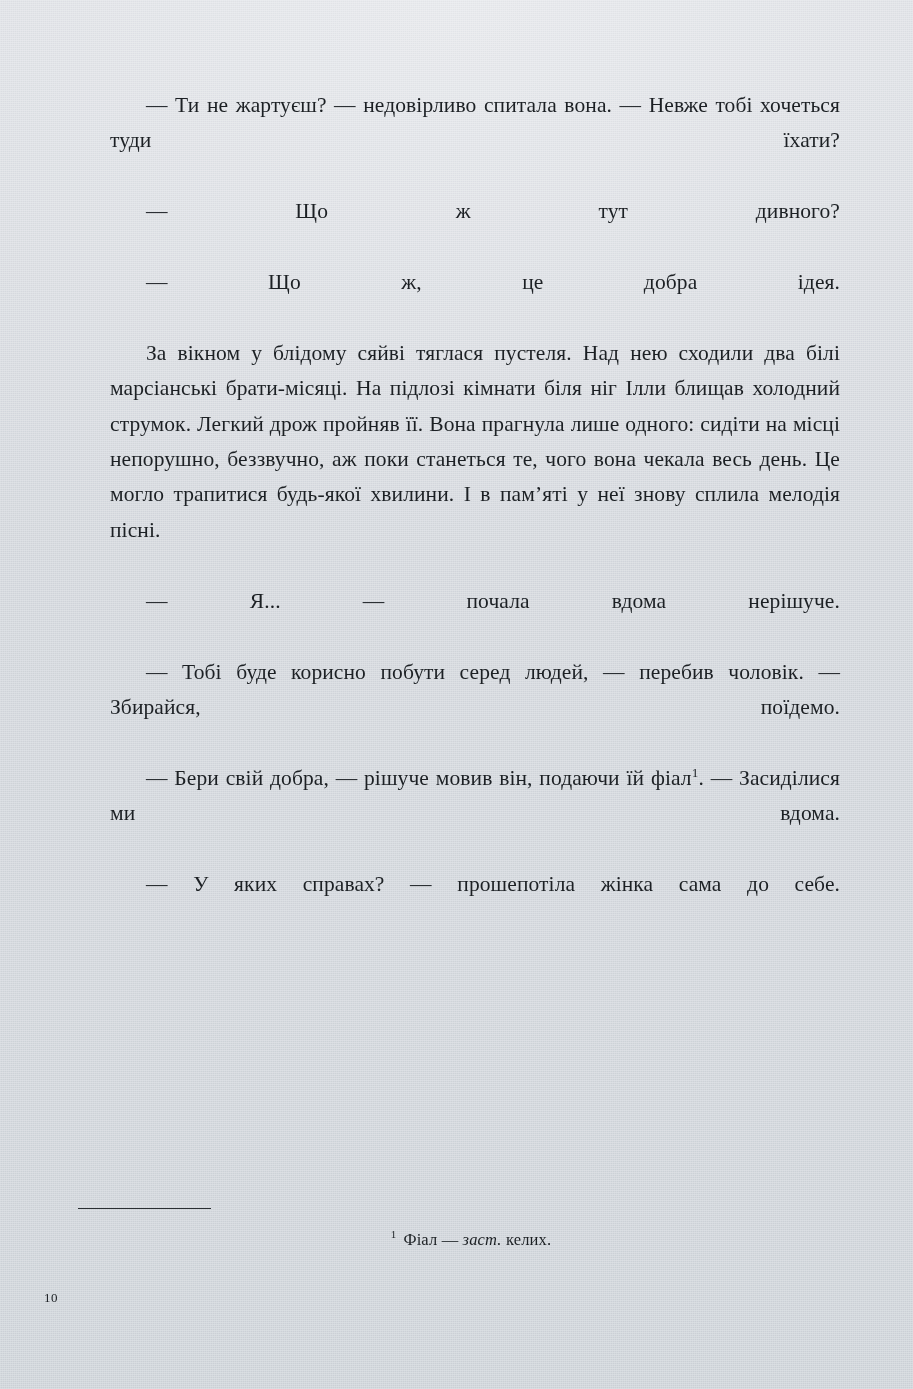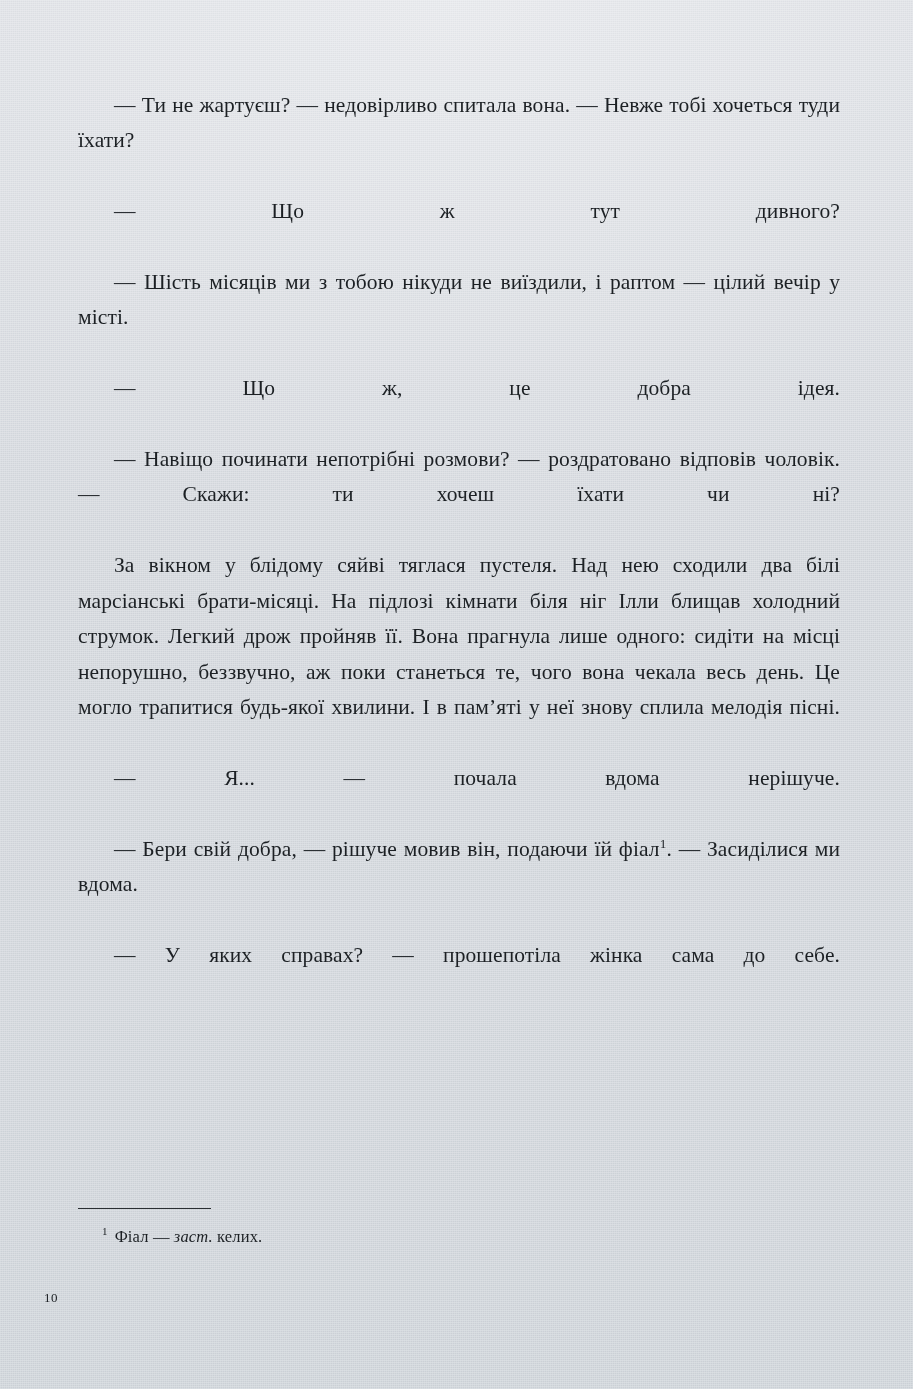--- a/index.html
+++ b/index.html
@@ -56,20 +56,21 @@
     line-height: 35.4px;
     text-align: justify;
     text-justify: inter-word;
     letter-spacing: .1px;
     word-spacing: .2px;
     -webkit-hyphens: none;
     hyphens: none;
   }
   p.ind {
     text-indent: 36px;
+    margin-left: 32px;
   }
   
   p::after {
     content: "";
     display: inline-block;
     width: 100%;
   }
 
   
   .footnote-area {
@@ -79,23 +80,24 @@
     width: 762px;
   }
   .footnote-rule {
     width: 133px;
     height: 0;
     border-top: 1.6px solid #2a2f33;
     margin: 0 0 10px 0;
   }
   .footnote {
     font-size: 16.5px;
-    line-height: 24px;
+    line-height: 30px;
     padding-left: 24px;
     letter-spacing: .15px;
+    text-align: center;
   }
   .footnote .fn-marker {
     font-size: 11px;
     vertical-align: super;
     margin-right: 7px;
   }
   .footnote .fn-ital {
     font-style: italic;
   }
 
@@ -121,25 +123,24 @@
 
 <div class="paper"></div>
 <div class="grain"></div>
 
 <div class="page">
 
   <div class="textblock">
 
     <p class="ind">— Ти не жартуєш? — недовірливо спитала вона. — Невже тобі хочеться туди їхати?</p>
     <p class="ind">— Що ж тут дивного?</p>
-    <p class="ind">— Шість місяців ми з тобою нікуди не виїздили, і раптом — цілий вечір у місті.</p>
     <p class="ind">— Що ж, це добра ідея.</p>
-    <p class="ind">— Навіщо починати непотрібні розмови? — роздратовано відповів чоловік. — Скажи: ти хочеш їхати чи ні?</p>
     <p class="ind">За вікном у блідому сяйві тяглася пустеля. Над нею сходили два білі марсіанські брати-місяці. На підлозі кімнати біля ніг Ілли блищав холодний струмок. Легкий дрож пройняв її. Вона прагнула лише одного: сидіти на місці непорушно, беззвучно, аж поки станеться те, чого вона чекала весь день. Це могло трапитися будь-якої хвилини. І в пам’яті у неї знову сплила мелодія пісні.</p>
     <p class="ind">— Я... — почала вдома нерішуче.</p>
+    <p class="ind">— Тобі буде корисно побути серед людей, — перебив чоловік. — Збирайся, поїдемо.</p>
 
     <p class="ind"><span>— Бери свій добра, — рішуче мовив він, подаючи їй фіал</span><sup class="fnref">1</sup><span>. — Засиділися ми вдома.</span></p>
 
     <p class="ind">— У яких справах? — прошепотіла жінка сама до себе.</p>
 
   </div>
 
   <div class="footnote-area">
     <div class="footnote-rule"></div>
     <div class="footnote"><span class="fn-marker">1</span><span>Фіал</span>&nbsp;<span>—</span>&nbsp;<span class="fn-ital">заст.</span>&nbsp;<span>келих.</span></div>

